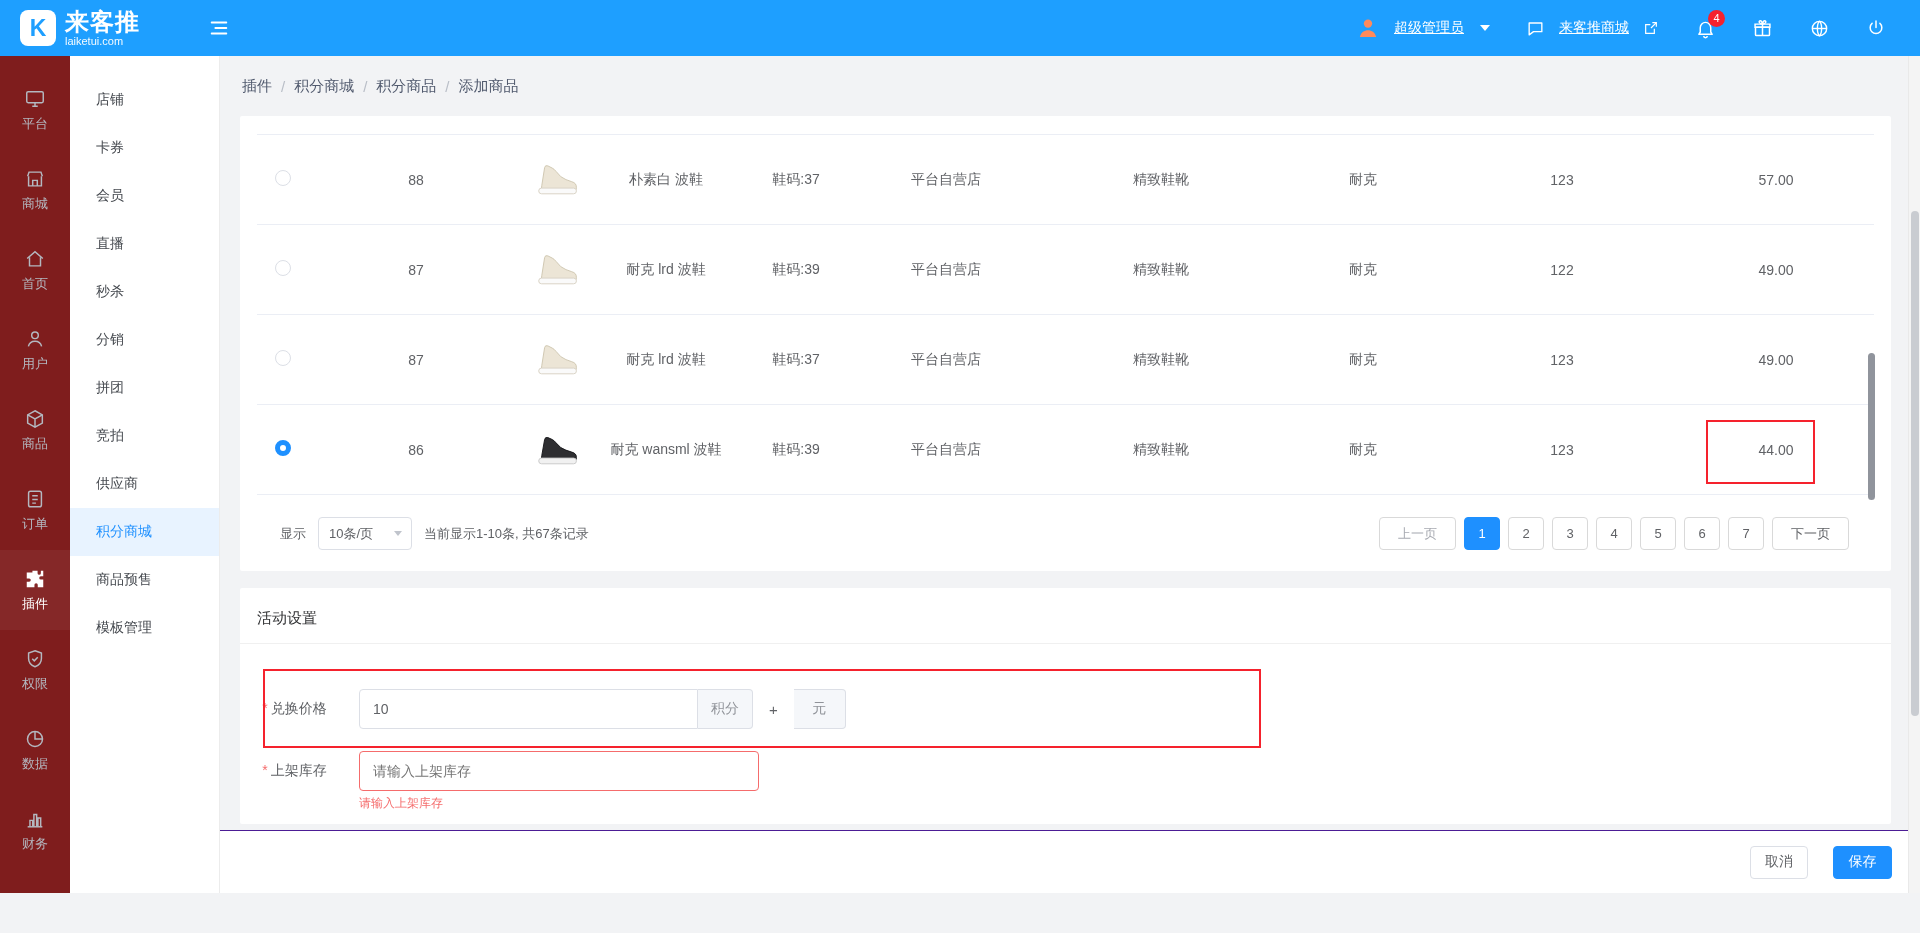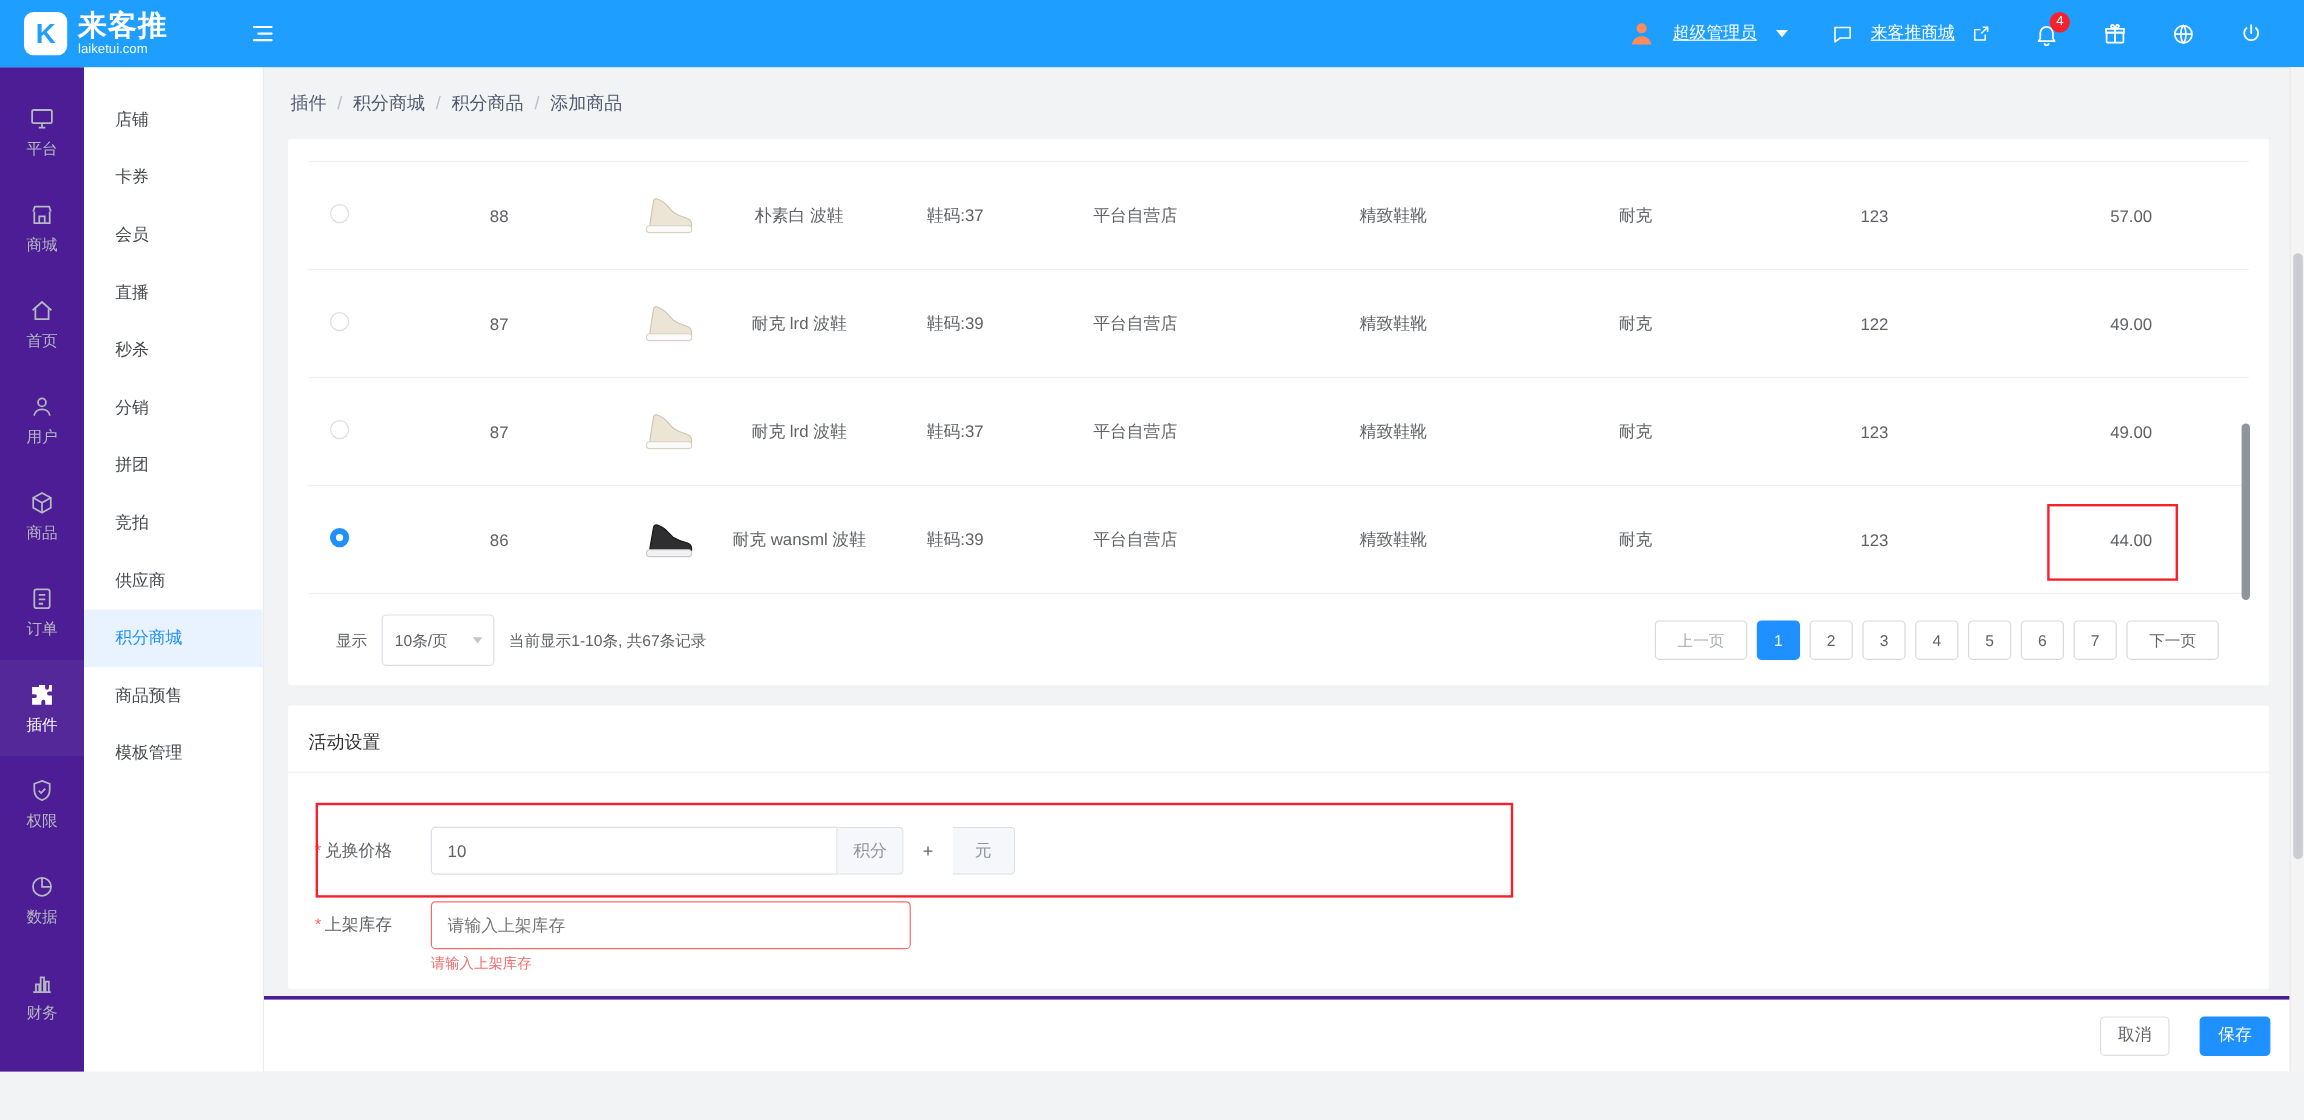--- a/index.html
+++ b/index.html
@@ -16,21 +16,21 @@
   .logo-sub { font-size:11px; opacity:.95; }
   .collapse-btn { margin-left:8px; cursor:pointer; display:flex; align-items:center; }
   .top-right { margin-left:auto; display:flex; align-items:center; gap:36px; padding-right:34px; }
   .top-chip { display:flex; align-items:center; gap:14px; font-size:14px; cursor:pointer;text-decoration:underline; }
   .caret { width:0; height:0; border-left:5px solid transparent; border-right:5px solid transparent; border-top:6px solid #ffffff; margin-left:2px; }
   .bell-wrap { position:relative; cursor:pointer; display:flex; }
   .badge { position:absolute; top:-8px; right:-9px; min-width:17px; height:17px; border-radius:9px; background:#f5222d; color:#fff; font-size:11px; display:flex; align-items:center; justify-content:center; padding:0 4px; }
   .icon-btn { cursor:pointer; display:flex; align-items:center; }
 
   
-  .main-sidebar { position:absolute; left:0; top:56px; bottom:40px; width:70px; background:#4c1d95; overflow:hidden; z-index:10; padding-top:14px; }
+  .main-sidebar { position:absolute; left:0; top:56px; bottom:40px; width:70px; background:#7f1d1d; overflow:hidden; z-index:10; padding-top:14px; }
   .nav-item { height:80px; display:flex; flex-direction:column; align-items:center; justify-content:center; gap:5px; color:#b4b8c0; font-size:13px; cursor:pointer; }
   .nav-item.active { color:#ffffff; background:rgba(255,255,255,0.05); }
   .nav-item svg { display:block; }
 
   
   .sub-sidebar { position:absolute; left:70px; top:56px; bottom:40px; width:150px; background:#fff; border-right:1px solid #ececec; padding-top:20px; overflow:hidden; z-index:10; }
   .sub-item { height:48px; display:flex; align-items:center; padding-left:26px; font-size:14px; color:#45494f; cursor:pointer; }
   .sub-item.active { background:#e8f3ff; color:#1e90ff; }
 
   
@@ -52,21 +52,21 @@
   .radio.checked { border:5px solid #1e90ff; }
   .product-img { width:48px; height:44px; display:flex; align-items:center; justify-content:center; }
   .shoe-ivory .upper { fill:#ece5d6; stroke:#cfc6b0; stroke-width:1; }
   .shoe-ivory .sole  { fill:#fafafa; stroke:#d8d2c4; stroke-width:1; }
   .shoe-black .upper { fill:#2e2e31; stroke:#17171a; stroke-width:1; }
   .shoe-black .sole  { fill:#f1f1f1; stroke:#c9c9c9; stroke-width:1; }
 
   
   .t-pagination { position:absolute; left:0; right:0; bottom:0; height:75px; display:flex; align-items:center; padding:0 42px 0 40px; font-size:13px; color:#606266; }
   .pg-left { display:flex; align-items:center; gap:12px; }
-  .pg-select { width:94px; height:43px; border:1px solid #dcdfe6; border-radius:4px; display:flex; align-items:center; justify-content:space-between; padding:0 9px 0 10px; cursor:pointer; color:#606266; background:#fff; }
+  .pg-select { width:94px; height:33px; border:1px solid #dcdfe6; border-radius:4px; display:flex; align-items:center; justify-content:space-between; padding:0 9px 0 10px; cursor:pointer; color:#606266; background:#fff; }
   .pg-caret { width:0; height:0; border-left:4px solid transparent; border-right:4px solid transparent; border-top:5px solid #c0c4cc; }
   .pg-right { margin-left:auto; display:flex; align-items:center; gap:8px; }
   .pg-btn { min-width:36px; height:33px; border:1px solid #d9d9d9; background:#fff; border-radius:4px; color:#606266; display:flex; align-items:center; justify-content:center; padding:0 6px; cursor:pointer; font-size:13px; }
   .pg-btn.wide { padding:0 18px; }
   .pg-btn.prev { color:#a8abb2; }
   .pg-btn.active { background:#1e90ff; border-color:#1e90ff; color:#fff; }
 
   
   .card-title { padding:21px 0 0 17px; font-size:15px; color:#303133; }
   .card-divider { position:absolute; left:0; right:0; top:55px; border-bottom:1px solid #f0f0f0; }
@@ -86,21 +86,21 @@
   .form-error { position:absolute; left:119px; top:207px; color:#f56c6c; font-size:12px; }
 
   .annotation { position:absolute; border:2px solid #f5222d; pointer-events:none; z-index:6; }
   .anno-price { left:1466px; top:304px; width:109px; height:64px; }
   .anno-exchange { left:23px; top:81px; width:998px; height:79px; }
 
   
   .table-scroll-thumb { position:absolute; right:16px; top:237px; width:7px; height:147px; background:#90949c; border-radius:4px; }
 
   
-  .action-bar { position:absolute; left:0; right:0; top:774px; height:63px; background:#fff; border-top:3px solid #4c1d95; display:flex; align-items:center; justify-content:flex-end; gap:25px; padding-right:28px; }
+  .action-bar { position:absolute; left:0; right:0; top:774px; height:63px; background:#fff; border-top:1px solid #4c1d95; display:flex; align-items:center; justify-content:flex-end; gap:25px; padding-right:28px; }
   .btn { height:33px; border-radius:4px; font-size:14px; display:flex; align-items:center; justify-content:center; cursor:pointer; font-family:inherit; }
   .btn-cancel { width:58px; background:#fff; border:1px solid #dcdfe6; color:#606266; }
   .btn-save { width:59px; background:#1e90ff; border:1px solid #1e90ff; color:#fff; }
 
   
   .win-scroll { position:absolute; right:0; top:56px; bottom:40px; width:12px; background:#f4f4f4; border-left:1px solid #e9e9e9; z-index:30; }
   .win-thumb { position:absolute; left:2px; top:155px; width:8px; height:505px; background:#c9ccd1; border-radius:4px; }
 
   
   .footer { position:absolute; bottom:0; left:0; right:0; height:40px; background:#32353b; color:#d2d5da; font-size:13px; display:flex; align-items:center; padding:0 24px 0 12px; z-index:25; }

